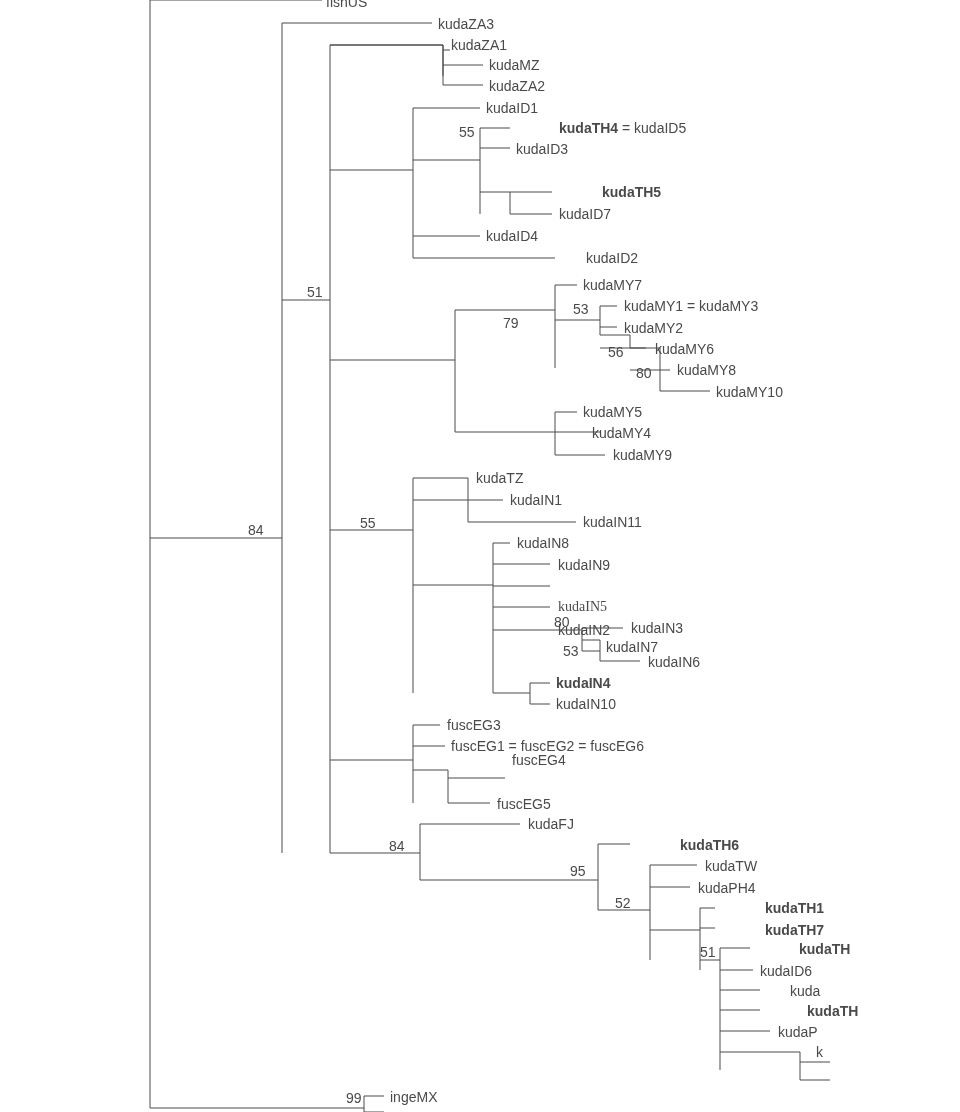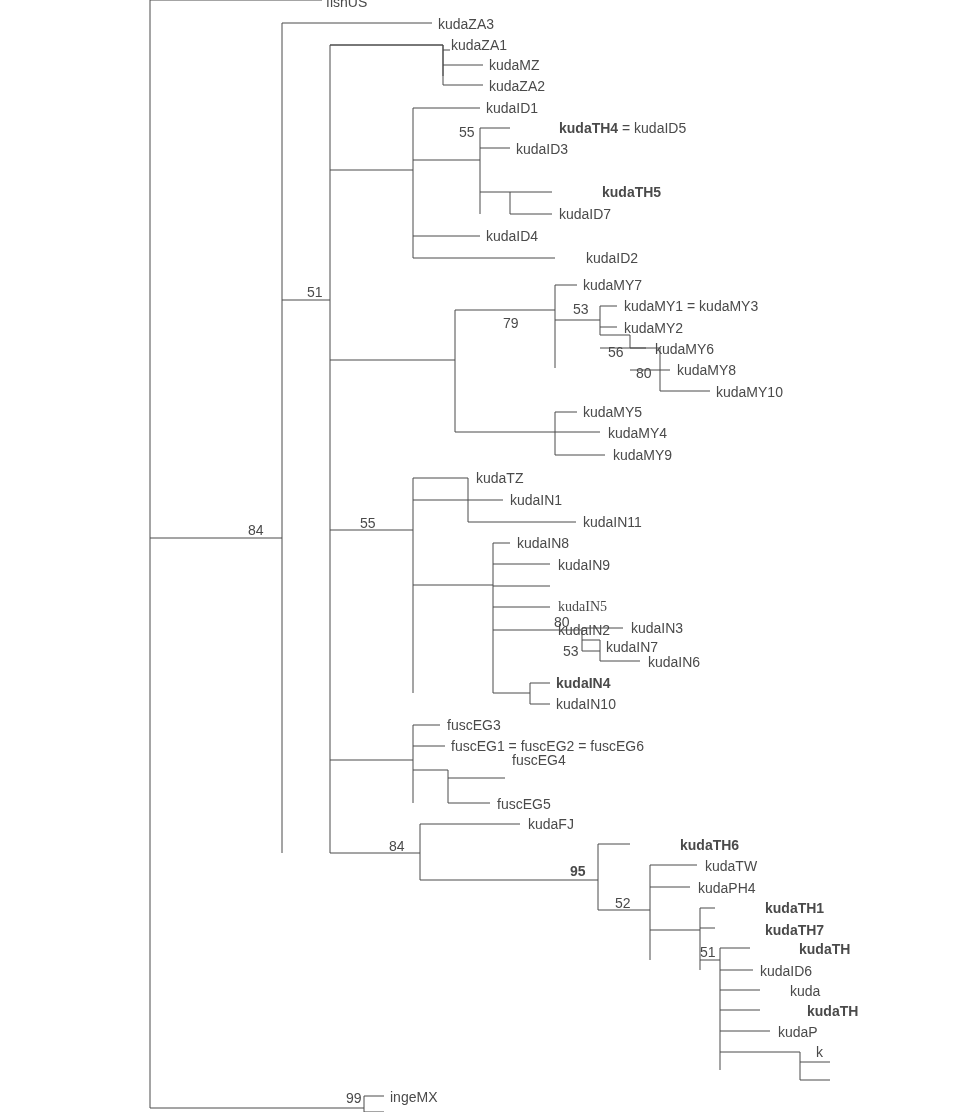--- a/index.html
+++ b/index.html
@@ -195,21 +195,21 @@
 <div class="label" style="left:559px; top:207px;">kudaID7</div>
 <div class="label" style="left:486px; top:229px;">kudaID4</div>
 <div class="label" style="left:566px; top:251px;margin-left:20px;">kudaID2</div>
 <div class="label" style="left:583px; top:278px;">kudaMY7</div>
 <div class="label" style="left:624px; top:299px;">kudaMY1 = kudaMY3</div>
 <div class="label" style="left:624px; top:321px;">kudaMY2</div>
 <div class="label" style="left:655px; top:342px;">kudaMY6</div>
 <div class="label" style="left:677px; top:363px;">kudaMY8</div>
 <div class="label" style="left:716px; top:385px;">kudaMY10</div>
 <div class="label" style="left:583px; top:405px;">kudaMY5</div>
-<div class="label" style="left:608px; top:426px;text-align:center;">kudaMY4</div>
+<div class="label" style="left:592px; top:426px;text-align:center;">kudaMY4</div>
 <div class="label" style="left:613px; top:448px;">kudaMY9</div>
 <div class="label" style="left:476px; top:471px;">kudaTZ</div>
 <div class="label" style="left:510px; top:493px;">kudaIN1</div>
 <div class="label" style="left:583px; top:515px;">kudaIN11</div>
 <div class="label" style="left:517px; top:536px;">kudaIN8</div>
 <div class="label" style="left:558px; top:558px;">kudaIN9</div>
 <div class="label" style="left:558px; top:579px;margin-top:44px;">kudaIN2</div>
 <div class="label" style="left:558px; top:600px;font-family:Liberation Serif, serif;">kudaIN5</div>
 <div class="label" style="left:631px; top:621px;">kudaIN3</div>
 <div class="label" style="left:606px; top:640px;">kudaIN7</div>
@@ -238,16 +238,16 @@
 <div class="support" style="left:307px; top:284px;">51</div>
 <div class="support" style="left:459px; top:124px;">55</div>
 <div class="support" style="left:503px; top:315px;">79</div>
 <div class="support" style="left:573px; top:301px;">53</div>
 <div class="support" style="left:608px; top:344px;">56</div>
 <div class="support" style="left:636px; top:365px;">80</div>
 <div class="support" style="left:360px; top:515px;">55</div>
 <div class="support" style="left:554px; top:614px;">80</div>
 <div class="support" style="left:563px; top:643px;">53</div>
 <div class="support" style="left:389px; top:838px;">84</div>
-<div class="support" style="left:570px; top:863px;font-weight:bold;">95</div>
+<div class="support" style="left:570px; top:863px;">95</div>
 <div class="support" style="left:615px; top:895px;">52</div>
 <div class="support" style="left:700px; top:944px;">51</div>
 <div class="support" style="left:346px; top:1090px;">99</div>
 
 </body></html>

